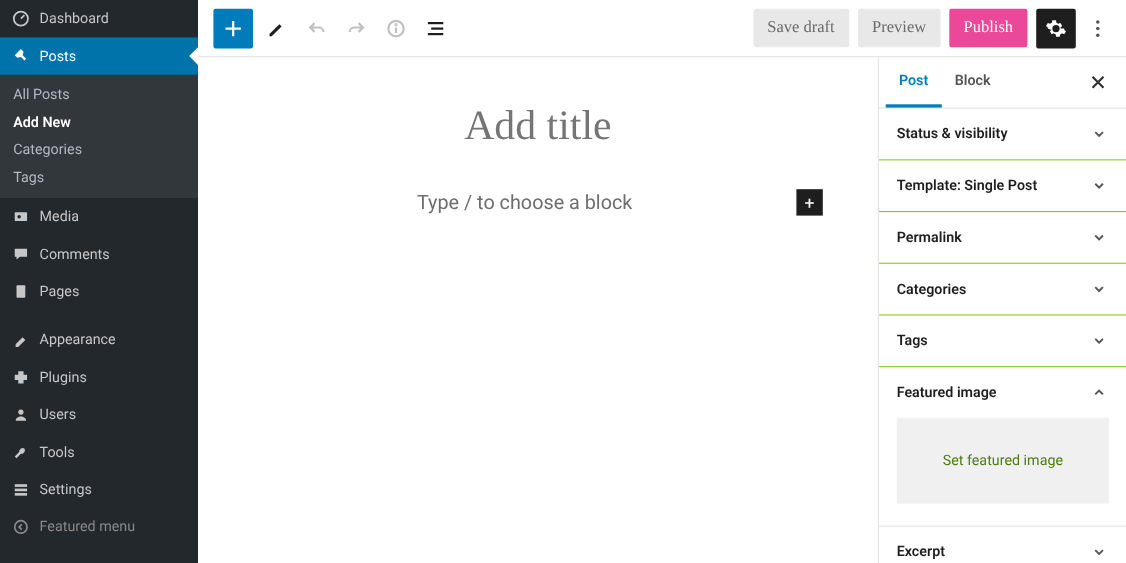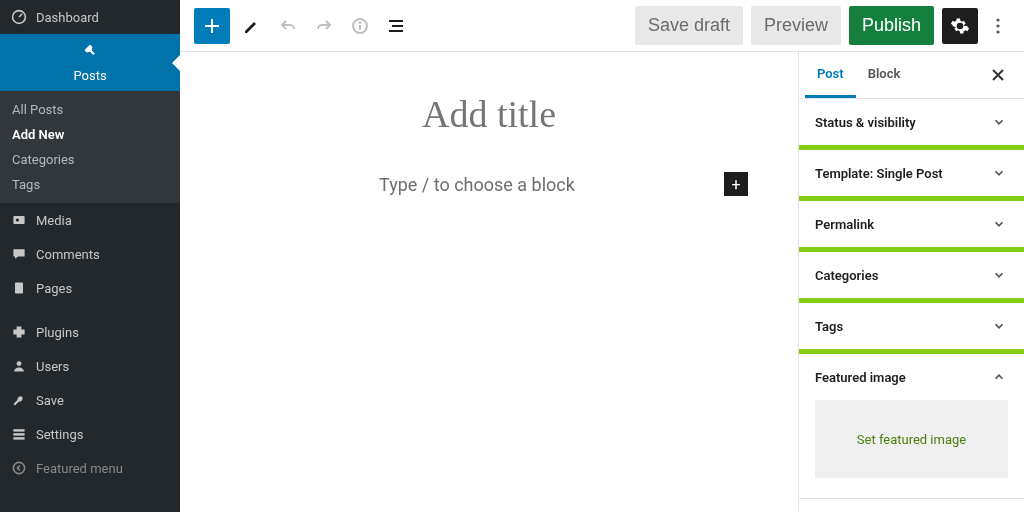--- a/index.html
+++ b/index.html
@@ -2,55 +2,55 @@
 <html><head>
 <meta charset="utf-8">
 <style>
   * { box-sizing: border-box; margin: 0; padding: 0; }
   body { font-family: -apple-system, BlinkMacSystemFont, "Segoe UI", Roboto, sans-serif; font-size: 13px; color: #1e1e1e; width: 1024px; height: 512px; overflow: hidden; }
   .app { display: flex; width: 100%; height: 100%; }
 
   
   .sidebar { width: 180px; background: #23282d; color: #eee; display: flex; flex-direction: column; }
   .side-item { display: flex; align-items: center; padding: 8px 10px; color: #c7c7c7; cursor: pointer; font-size: 13px; gap: 8px; }
-  .side-item.active { background: #0073aa; color: #fff; position: relative; flex-direction: column; }
+  .side-item.active { background: #0073aa; color: #fff; position: relative; }
   .side-item.active::after { content:""; position:absolute; right:-0px; top:50%; transform:translateY(-50%); border: 8px solid transparent; border-right-color:#fff; }
   .side-sub { background: #32373c; padding: 6px 0; }
   .side-sub-item { padding: 5px 12px; color: #b4b9be; font-size: 13px; cursor: pointer; }
   .side-sub-item.current { color: #fff; font-weight: 600; }
   .side-icon { width:18px; height:18px; display:inline-flex; align-items:center; justify-content:center; fill:#9ea3a8; }
   .side-item.active .side-icon { fill:#fff; }
 
   
   .main { flex: 1; display: flex; flex-direction: column; background: #fff; }
   .topbar { height: 52px; display: flex; align-items: center; padding: 0 14px; border-bottom: 1px solid #e2e4e7; gap: 8px; }
-  .btn { border: none; cursor: pointer; font-size: 18px; padding: 9px 13px; border-radius: 2px; }
+  .btn { border: none; cursor: pointer; font-size: 15px; padding: 9px 13px; border-radius: 2px; font-family: Liberation Serif, serif; }
   .btn-add { width: 36px; height: 36px; background: #007cba; color:#fff; border-radius:2px; display:flex; align-items:center; justify-content:center; padding:0;}
   .tool-icon { width:28px; height:28px; display:flex; align-items:center; justify-content:center; color:#1e1e1e; cursor:pointer; }
   .tool-icon.muted { color:#c0c0c0; }
   .spacer { flex:1; }
   .btn-draft, .btn-preview { background:#e8e8e8; color:#6b6b6b; }
-  .btn-publish { background:#15803d; color:#fff; }
+  .btn-publish { background:#ec4899; color:#fff; }
   .btn-gear { width:36px; height:36px; background:#1e1e1e; color:#fff; display:flex; align-items:center; justify-content:center; padding:0;}
   .btn-more { width:24px; display:flex; align-items:center; justify-content:center; color:#555; cursor:pointer;}
 
   .workspace { flex:1; display:flex; overflow:hidden; }
   .editor { flex:1; padding: 40px 50px; text-align: center; }
   .title-field { font-family: Georgia, "Times New Roman", serif; font-size: 38px; color:#757575; font-weight:400; }
   .block-row { display:flex; align-items:center; margin-top: 36px; }
   .block-placeholder { font-size:18px; color:#6e6e6e; flex:1; }
   .block-add { width:24px; height:24px; background:#1e1e1e; color:#fff; display:flex; align-items:center; justify-content:center; font-size:16px; cursor:pointer;}
 
   
   .panel { width: 226px; border-left:1px solid #e2e4e7; display:flex; flex-direction:column; overflow:auto;}
   .tabs { display:flex; align-items:center; border-bottom:1px solid #e2e4e7; padding: 0 6px; }
   .tab { padding: 14px 12px; font-size:13px; font-weight:600; color:#555; cursor:pointer; border-bottom:3px solid transparent;}
   .tab.active { color:#007cba; border-bottom-color:#007cba; }
   .tabs-close { margin-left:auto; width:28px; height:28px; display:flex; align-items:center; justify-content:center; cursor:pointer; color:#333; margin-right:6px;}
-  .panel-sec { border-bottom:5px solid #84cc16; padding: 14px 16px; display:flex; align-items:center; justify-content:space-between; font-size:13px; font-weight:600; cursor:pointer;}
+  .panel-sec { border-bottom:1px solid #84cc16; padding: 14px 16px; display:flex; align-items:center; justify-content:space-between; font-size:13px; font-weight:600; cursor:pointer;}
   .chev { width:18px; height:18px; display:flex; align-items:center; justify-content:center; color:#555;}
   .featured-body { padding: 0 16px 20px 16px; }
   .featured-box { background:#f0f0f0; color:#4d7c0f; font-size:13px; display:flex; align-items:center; justify-content:center; height:78px; cursor:pointer;}
 </style>
 </head>
 <body>
 
 <div class="app">
 
   <div class="sidebar">
@@ -99,41 +99,49 @@
           <svg viewBox="0 0 20 20" width="16" height="16" fill="currentColor">
             <rect x="5" y="3" width="10" height="14" rx="1"></rect>
           </svg>
         </span>
       <span>Pages</span>
     </div>
     <div style="height:10px"></div>
     <div class="side-item">
       <span class="side-icon">
           <svg viewBox="0 0 20 20" width="16" height="16" fill="currentColor">
+            <path d="M4 15l8-8 3 3-8 8H4v-3z"></path>
+          </svg>
+        </span>
+      <span>Appearance</span>
+    </div>
+    <div class="side-item">
+      <span class="side-icon">
+          <svg viewBox="0 0 20 20" width="16" height="16" fill="currentColor">
             <path d="M7 3v4H3v6h4v4h6v-4h4V7h-4V3H7z"></path>
           </svg>
         </span>
       <span>Plugins</span>
     </div>
     <div class="side-item">
       <span class="side-icon">
           <svg viewBox="0 0 20 20" width="16" height="16" fill="currentColor">
             <circle cx="10" cy="7" r="3"></circle>
             <path d="M4 17c0-3 3-5 6-5s6 2 6 5H4z"></path>
           </svg>
         </span>
       <span>Users</span>
     </div>
     <div class="side-item">
       <span class="side-icon">
           <svg viewBox="0 0 20 20" width="16" height="16" fill="currentColor">
             <path d="M14 6a4 4 0 00-6 4l-5 5 2 2 5-5a4 4 0 004-6z"></path>
           </svg>
         </span>
-      <span>Save</span>
+      <span>Tools</span>
     </div>
     <div class="side-item">
       <span class="side-icon">
           <svg viewBox="0 0 20 20" width="16" height="16" fill="currentColor">
             <rect x="3" y="4" width="14" height="3"></rect>
             <rect x="3" y="9" width="14" height="3"></rect>
             <rect x="3" y="14" width="14" height="3"></rect>
           </svg>
         </span>
       <span>Settings</span>

